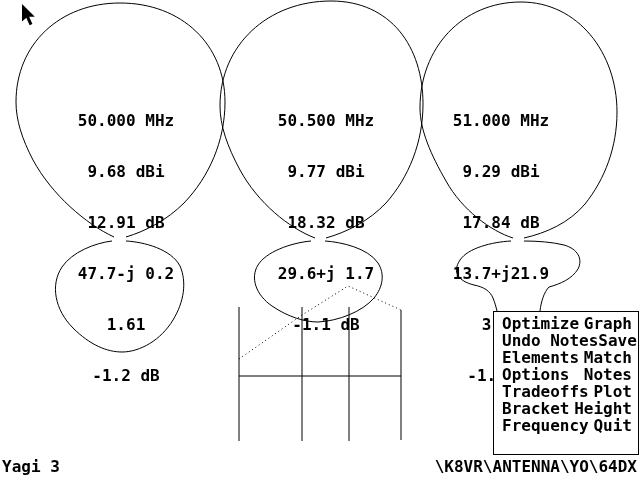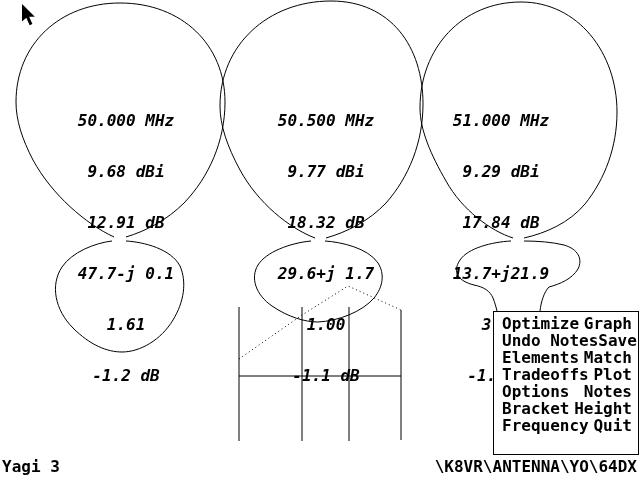--- a/index.html
+++ b/index.html
@@ -2,21 +2,21 @@
 <html><head>
 <meta charset="utf-8">
 <style>
   html,body{margin:0;padding:0;background:#fff;}
   .screen{
     position:relative;width:640px;height:480px;background:#ffffff;
     font-family:"DejaVu Sans Mono", monospace;font-weight:bold;
     font-size:16px;line-height:17px;color:#000;overflow:hidden;
   }
   .plot-svg{position:absolute;left:0;top:0;width:640px;height:480px;}
-  .freq-block{position:absolute;top:78px;width:200px;text-align:center;white-space:pre;font-style:italic;}
+  .freq-block{position:absolute;top:78px;width:200px;text-align:center;white-space:pre;}
   .freq-block div{height:17px;}
   .fb1{left:26px;}
   .fb2{left:226px;}
   .fb3{left:401px;}
   .menu-box{
     position:absolute;left:493px;top:311px;width:146px;height:144px;
     border:1px solid #000;box-sizing:border-box;background:#fff;
     padding:3px 6px 0 8px;
   }
   .menu-row{display:flex;justify-content:space-between;height:17px;white-space:pre;}
@@ -50,31 +50,30 @@
       <polyline points="239,359 302,315 348,286 401,310" stroke-dasharray="1 3"></polyline>
     </g>
 
     <path fill="#000" stroke="none" d="M22 4 L22 21.5 L26.3 17.8 L29.6 25.3 L32.4 24 L29.2 16.8 L34.8 16.8 Z"></path>
   </svg>
 
   <div class="freq-block fb1">
     <div>50.000 MHz</div>
     <div>9.68 dBi</div>
     <div>12.91 dB</div>
-    <div>47.7-j 0.1</div>
+    <div>47.7-j 0.2</div>
     <div>1.61</div>
     <div>-1.2 dB</div>
   </div>
 
   <div class="freq-block fb2">
     <div>50.500 MHz</div>
     <div>9.77 dBi</div>
     <div>18.32 dB</div>
     <div>29.6+j 1.7</div>
-    <div>1.00</div>
     <div>-1.1 dB</div>
   </div>
 
   <div class="freq-block fb3">
     <div>51.000 MHz</div>
     <div>9.29 dBi</div>
     <div>17.84 dB</div>
     <div>13.7+j21.9</div>
     <div>3.34</div>
     <div>-1.6 dB</div>
@@ -87,26 +86,26 @@
     </div>
     <div class="menu-row">
       <span>Undo Notes</span>
       <span>Save</span>
     </div>
     <div class="menu-row">
       <span>Elements</span>
       <span>Match</span>
     </div>
     <div class="menu-row">
+      <span>Options</span>
+      <span>Notes</span>
+    </div>
+    <div class="menu-row">
       <span>Tradeoffs</span>
       <span>Plot</span>
-    </div>
-    <div class="menu-row">
-      <span>Options</span>
-      <span>Notes</span>
     </div>
     <div class="menu-row">
       <span>Bracket</span>
       <span>Height</span>
     </div>
     <div class="menu-row">
       <span>Frequency</span>
       <span>Quit</span>
     </div>
   </div>

